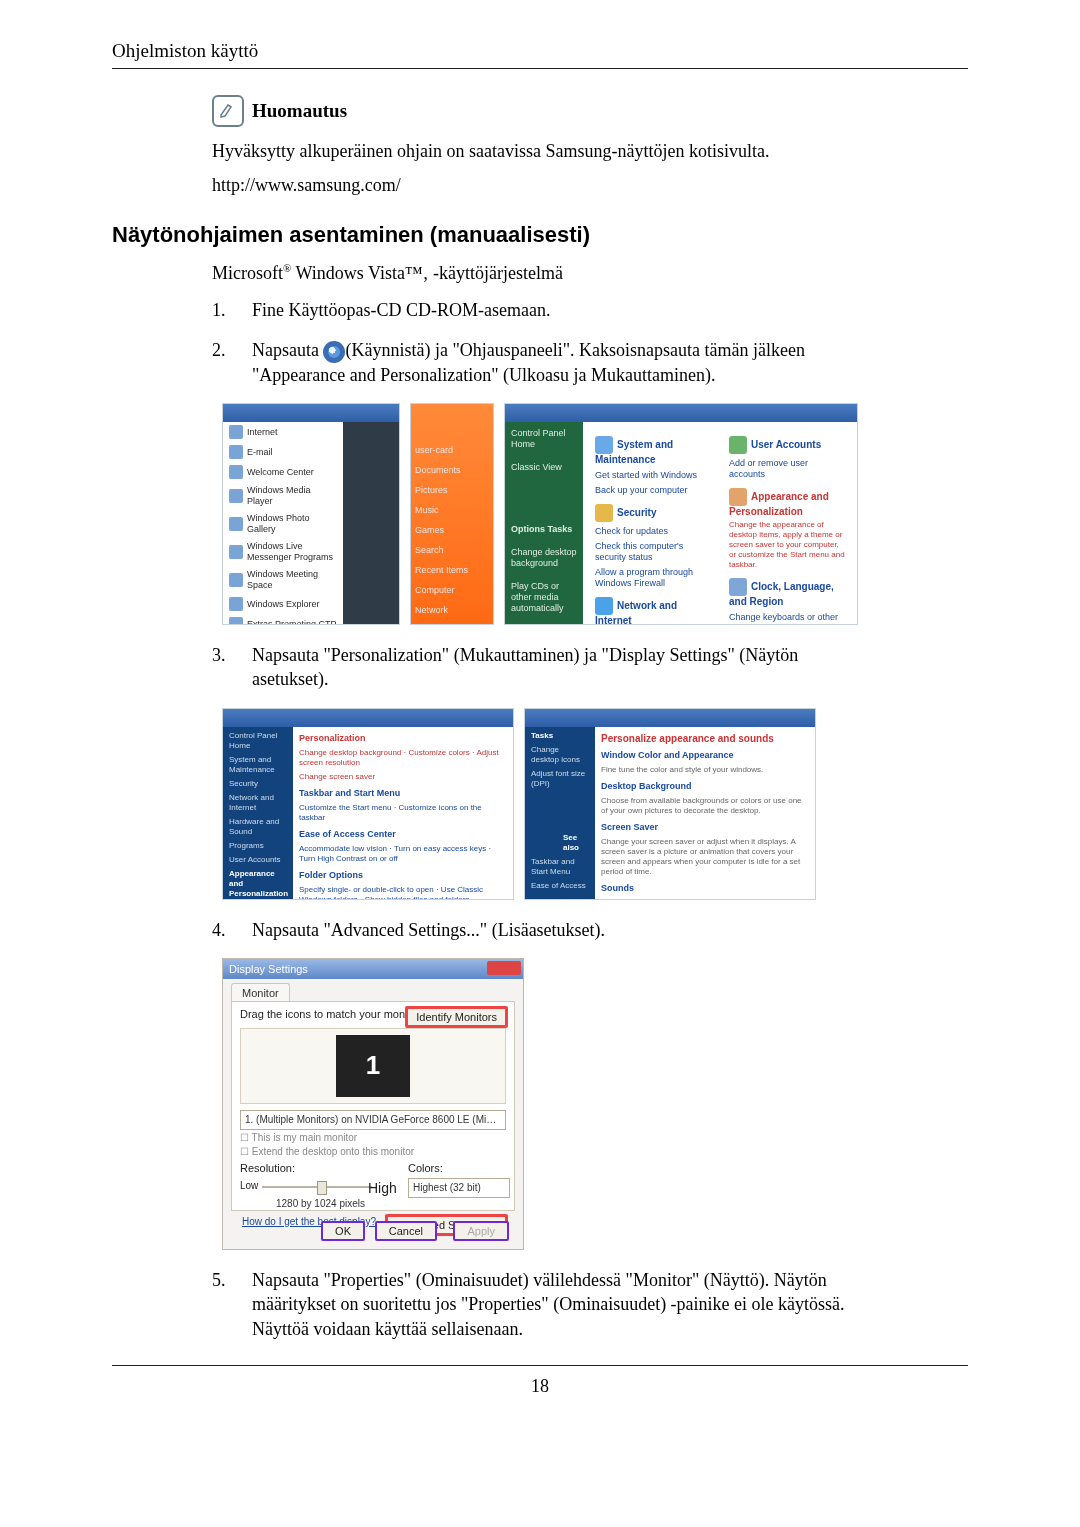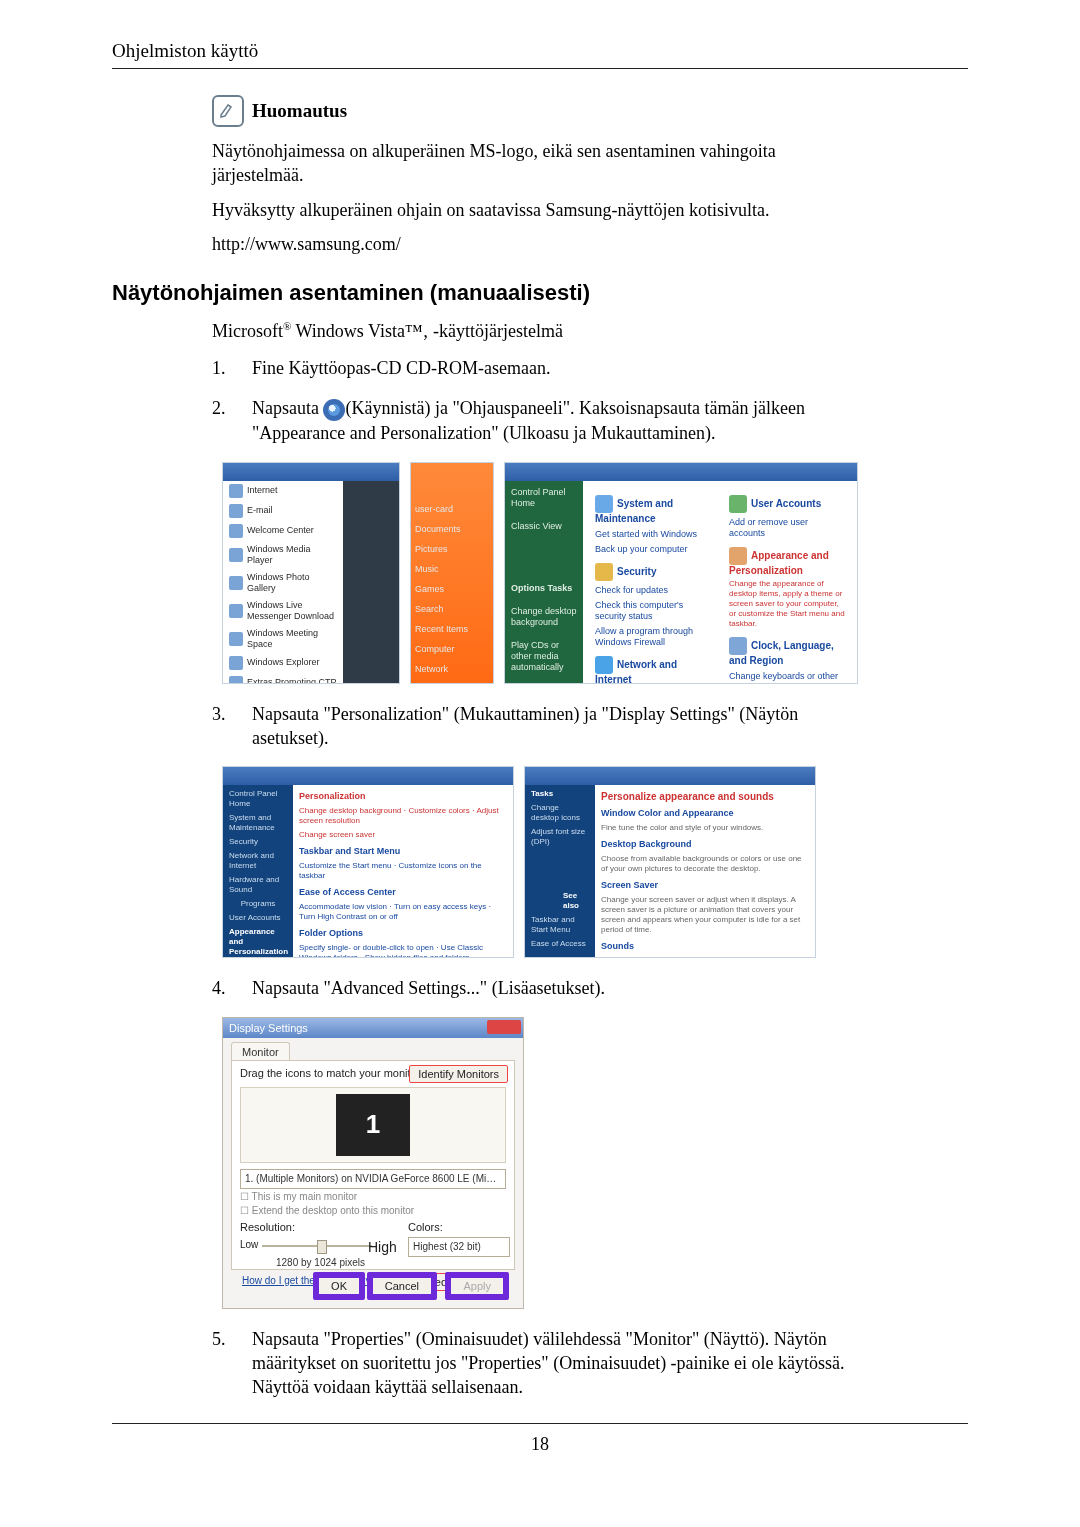--- a/index.html
+++ b/index.html
@@ -50,31 +50,31 @@
   .pz-side { position:absolute; top:18px; left:0; width:70px; bottom:0; background:#12437d; }
   .pz-main { position:absolute; top:18px; left:70px; right:0; bottom:0; background:#fff; }
   .pz-link { font:8px/10px Tahoma,sans-serif; color:#1a4aa0; margin:4px 6px; }
   .pz-head { font:9px/11px Tahoma,sans-serif; color:#1a4aa0; font-weight:700; margin:6px 6px 2px 6px; }
   
   .ds-title { position:absolute; top:0; left:0; right:0; height:20px; background:linear-gradient(#9bb9e6,#5d87c7); font:11px/20px Tahoma,sans-serif; color:#fff; padding-left:6px; }
   .ds-close { position:absolute; top:2px; right:2px; width:34px; height:14px; background:#d44; border-radius:2px; }
   .ds-tab { position:absolute; top:24px; left:8px; font:11px Tahoma,sans-serif; color:#333; background:#f8f7f4; border:1px solid #cfc8b9; border-bottom:none; padding:3px 10px 2px 10px; border-radius:3px 3px 0 0; }
   .ds-panel { position:absolute; top:42px; left:8px; right:8px; bottom:38px; border:1px solid #cfc8b9; background:#fff; }
   .ds-line { font:11px Tahoma,sans-serif; color:#222; padding:6px 8px; }
-  .ds-btn { position:absolute; font:11px Tahoma,sans-serif; background:#f3f1ea; border:1px solid #ef4444; padding:2px 8px; border-radius:2px; color:#222; }
+  .ds-btn { position:absolute; font:11px Tahoma,sans-serif; background:#f3f1ea; border:3px solid #ef4444; padding:2px 8px; border-radius:2px; color:#222; }
   .ds-monitor { width:74px; height:62px; background:#222; margin:6px auto 2px auto; position:relative; }
   .ds-monitor .n { position:absolute; inset:0; display:flex; align-items:center; justify-content:center; color:#fff; font:700 26px Tahoma,sans-serif; }
   .ds-dd { position:absolute; left:8px; right:8px; height:18px; border:1px solid #b6ad97; background:#fff; font:10px/18px Tahoma,sans-serif; color:#333; padding:0 4px; white-space:nowrap; overflow:hidden; text-overflow:ellipsis; }
   .ds-chk { position:absolute; left:8px; font:10px Tahoma,sans-serif; color:#888; }
   .ds-lbl { position:absolute; font:11px Tahoma,sans-serif; color:#222; }
   .ds-slider { position:absolute; height:2px; background:#bcb39e; }
   .ds-slider::after { content:""; position:absolute; top:-5px; left:50%; width:8px; height:12px; background:#eae6da; border:1px solid #9f9782; }
   .ds-res { position:absolute; font:10px Tahoma,sans-serif; color:#333; }
   .ds-link { position:absolute; left:10px; font:10px Tahoma,sans-serif; color:#1a4aa0; text-decoration:underline; }
-  .ds-bottom-btn { position:absolute; bottom:8px; font:11px Tahoma,sans-serif; background:#f3f1ea; border:6px solid #6d28d9; padding:2px 12px; border-radius:2px; color:#222; }
+  .ds-bottom-btn { position:absolute; bottom:8px; font:11px Tahoma,sans-serif; background:#f3f1ea; border:2px solid #6d28d9; padding:2px 12px; border-radius:2px; color:#222; }
   .ds-colors-dd { position:absolute; height:18px; border:1px solid #b6ad97; background:#fff; font:10px/18px Tahoma,sans-serif; color:#333; padding:0 4px; }
   .disabled { color:#aaa; }
   .footer-num { text-align:center; font-size:18px; margin-top:10px; }
   
   .sm-item { font:9px/11px Tahoma,sans-serif; color:#2a2a2a; padding:3px 6px; display:flex; align-items:center; gap:4px; }
   .sm-ic { width:14px; height:14px; background:#7aa3d6; border-radius:2px; flex:0 0 14px; }
   .cp-row { display:flex; gap:6px; margin:6px 6px 4px 6px; }
   .cp-col { flex:1; }
   
   .sm-right-item { font:9px/12px Tahoma,sans-serif; color:#e6e6e6; padding:4px 4px; }
@@ -90,21 +90,20 @@
   <div class="body">
     <div class="note-row">
       <span class="note-icon">
         <svg width="20" height="20" viewBox="0 0 20 20">
             <path d="M3 14 L10 4 L13 6 L7 15 L3 16 Z" fill="none" stroke="#6b7f8e" stroke-width="1.5"></path>
             <path d="M10 4 L13 6" stroke="#6b7f8e" stroke-width="1.5"></path>
           </svg>
       </span>
       <span class="note-title">Huomautus</span>
     </div>
-    <div class="para">Näytönohjaimessa on alkuperäinen MS-logo, eikä sen asentaminen vahingoita järjestelmää.</div>
     <div class="para">Hyväksytty alkuperäinen ohjain on saatavissa Samsung-näyttöjen kotisivulta.</div>
     <div class="para">http://www.samsung.com/</div>
   </div>
 
   <h2 class="section">Näytönohjaimen asentaminen (manuaalisesti)</h2>
 
   <div class="indent-ms">
     <span>Microsoft</span><span class="sup">®</span><span> Windows Vista™‚ -käyttöjärjestelmä</span>
   </div>
 
@@ -141,21 +140,21 @@
         <div class="sm-item">
             <span class="sm-ic"></span>
             <span>Windows Media Player</span>
           </div>
         <div class="sm-item">
             <span class="sm-ic"></span>
             <span>Windows Photo Gallery</span>
           </div>
         <div class="sm-item">
             <span class="sm-ic"></span>
-            <span>Windows Live Messenger Download</span>
+            <span>Windows Live Messenger Programs</span>
           </div>
         <div class="sm-item">
             <span class="sm-ic"></span>
             <span>Windows Meeting Space</span>
           </div>
         <div class="sm-item">
             <span class="sm-ic"></span>
             <span>Windows Explorer</span>
           </div>
         <div class="sm-item">
@@ -229,21 +228,21 @@
 
   <div class="shot-row" style="margin-left:110px; width:620px;">
     <div class="shot wide">
       <div class="titlebar"></div>
       <div class="pz-side">
         <div class="pz-link" style="color:#cde;">Control Panel Home</div>
         <div class="pz-link" style="color:#cde;">System and Maintenance</div>
         <div class="pz-link" style="color:#cde;">Security</div>
         <div class="pz-link" style="color:#cde;">Network and Internet</div>
         <div class="pz-link" style="color:#cde;">Hardware and Sound</div>
-        <div class="pz-link" style="color:#cde;text-align:center;">Programs</div>
+        <div class="pz-link" style="color:#cde;">Programs</div>
         <div class="pz-link" style="color:#cde;">User Accounts</div>
         <div class="pz-link" style="color:#fff;font-weight:700;">Appearance and Personalization</div>
 
       </div>
       <div class="pz-main">
         <div class="pz-head" style="color:#c33;">Personalization</div>
         <div class="pz-link" style="color:#c33;">
           <span>Change desktop background</span> · <span>Customize colors</span> · <span>Adjust screen resolution</span>
         </div>
         <div class="pz-link" style="color:#c33;">Change screen saver</div>

